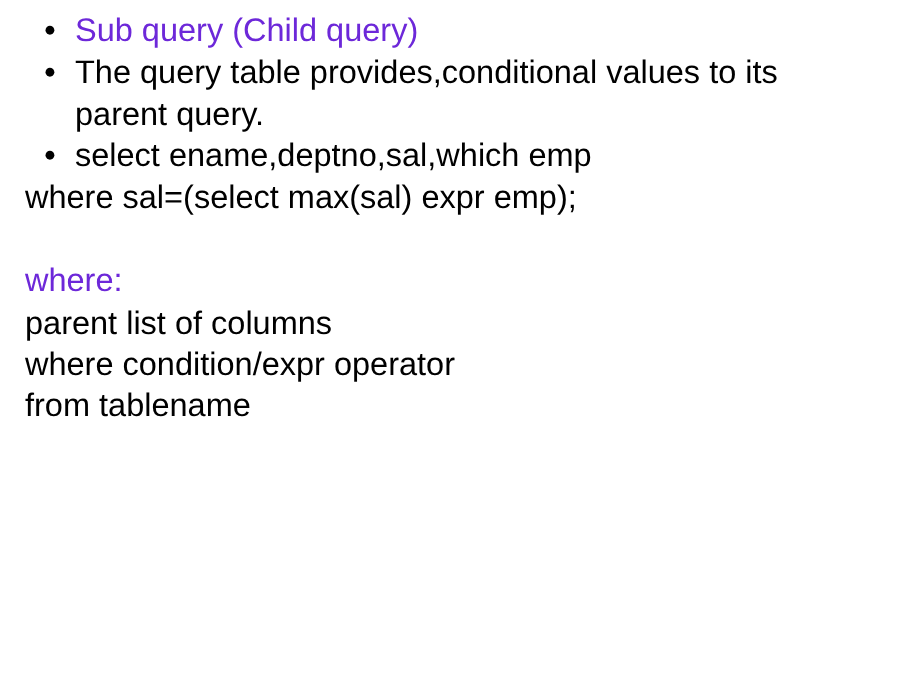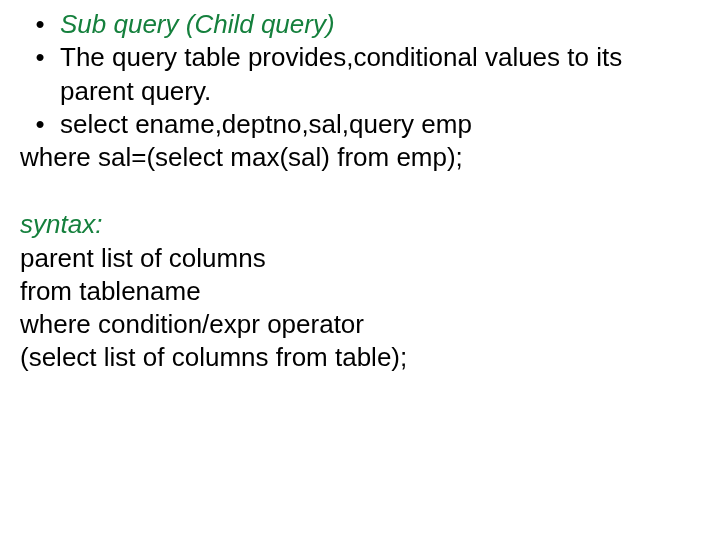--- a/index.html
+++ b/index.html
@@ -27,22 +27,21 @@
   .bullet-dot {
     width: 40px;
     flex: 0 0 40px;
     text-align: center;
     color: #000;
   }
   .bullet-text {
     flex: 1 1 auto;
   }
   .teal {
-    color: #15803d;
-    font-style: italic;
+    color: #6d28d9;
   }
   .plain-line {
     padding-left: 0;
   }
   .spacer {
     height: 34px;
   }
 </style>
 </head>
 <body>
@@ -54,26 +53,25 @@
     <div class="bullet-text teal">Sub query (Child query)</div>
   </div>
 
   <div class="bullet-row">
     <div class="bullet-dot">•</div>
     <div class="bullet-text">The query table provides,conditional values to its parent query.</div>
   </div>
 
   <div class="bullet-row">
     <div class="bullet-dot">•</div>
-    <div class="bullet-text">select ename,deptno,sal,query emp</div>
+    <div class="bullet-text">select ename,deptno,sal,which emp</div>
   </div>
 
-  <div class="plain-line">where sal=(select max(sal) from emp);</div>
+  <div class="plain-line">where sal=(select max(sal) expr emp);</div>
 
   <div class="spacer"></div>
 
-  <div class="plain-line teal">syntax:</div>
+  <div class="plain-line teal">where:</div>
   <div class="plain-line"> parent list of columns</div>
+  <div class="plain-line">where condition/expr operator</div>
   <div class="plain-line">from tablename</div>
-  <div class="plain-line">where condition/expr operator</div>
-  <div class="plain-line">(select list of columns from table);</div>
 
 </div>
 
 </body></html>

